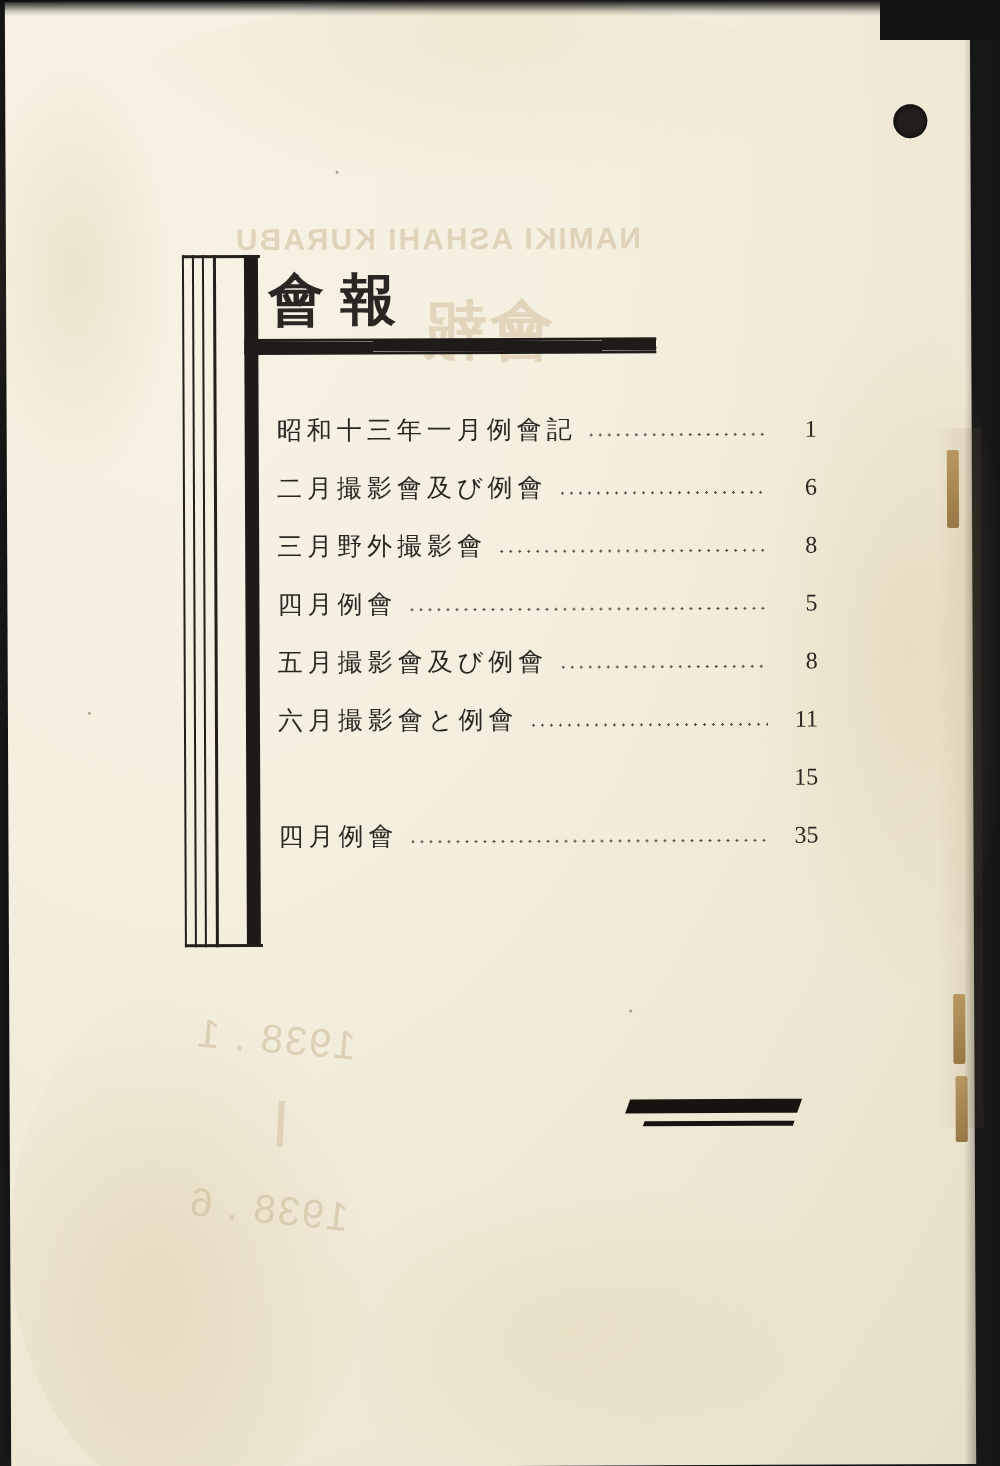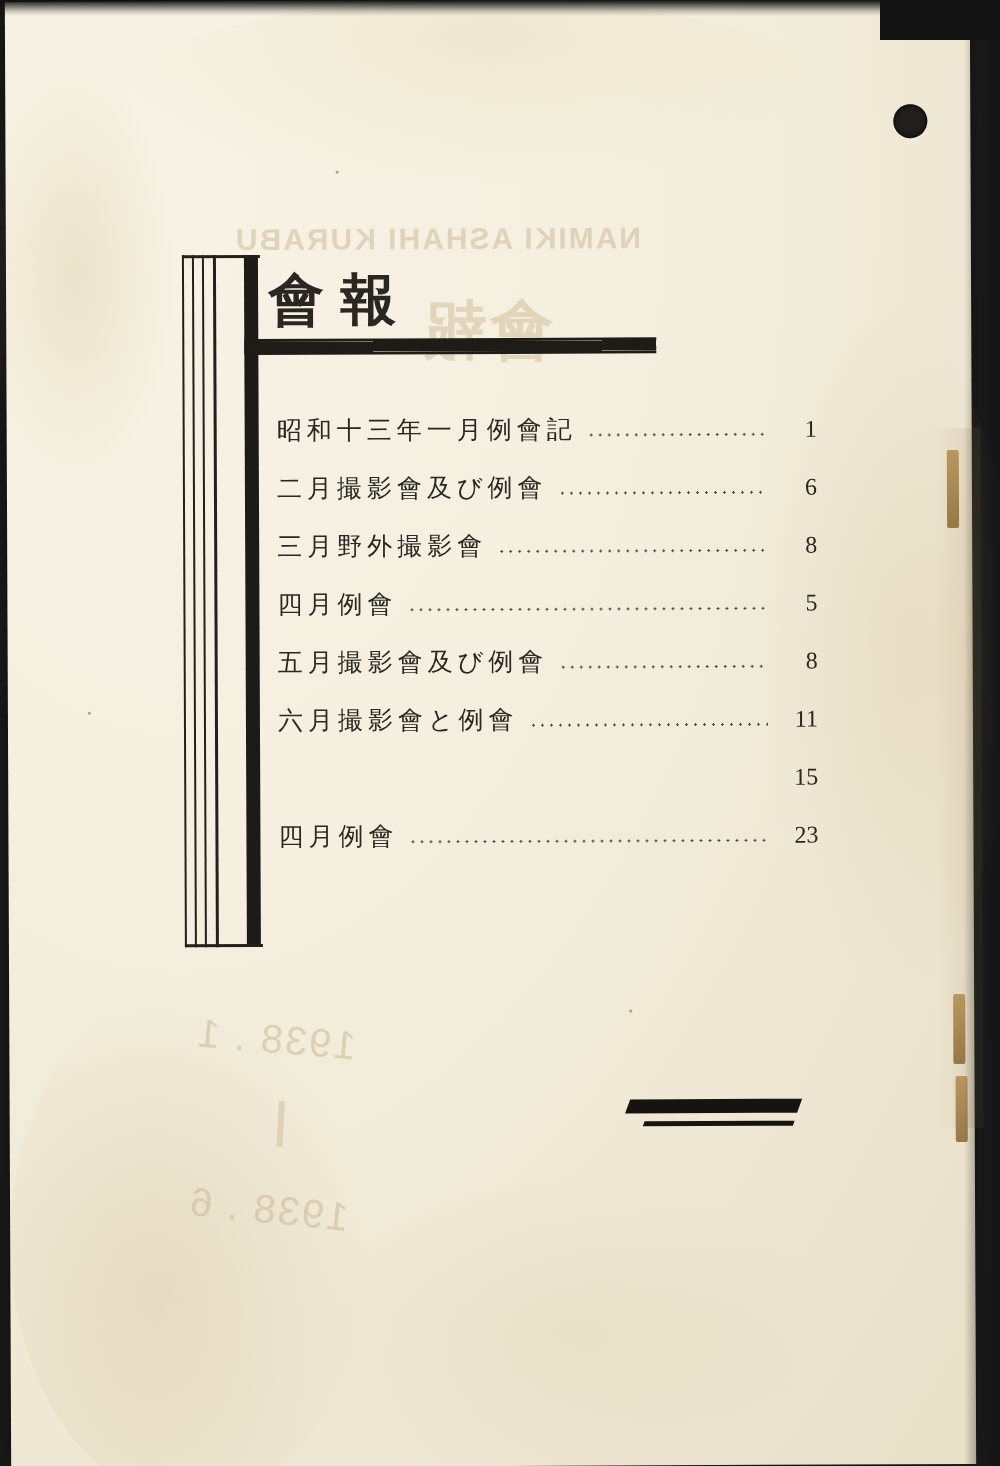--- a/index.html
+++ b/index.html
@@ -349,21 +349,21 @@
 
       <div class="toc-row no-title">
         <span class="toc-title"></span>
         <span class="toc-dots"></span>
         <span class="toc-page">15</span>
       </div>
 
       <div class="toc-row">
         <span class="toc-title">四月例會</span>
         <span class="toc-dots"></span>
-        <span class="toc-page">23</span>
+        <span class="toc-page">35</span>
       </div>
 
     </div>
 
     <div class="ornament">
       <span class="bar-thick"></span>
       <span class="bar-thin"></span>
     </div>
 
     <div class="dustspeck" style="left:80px; top:710px;"></div>

